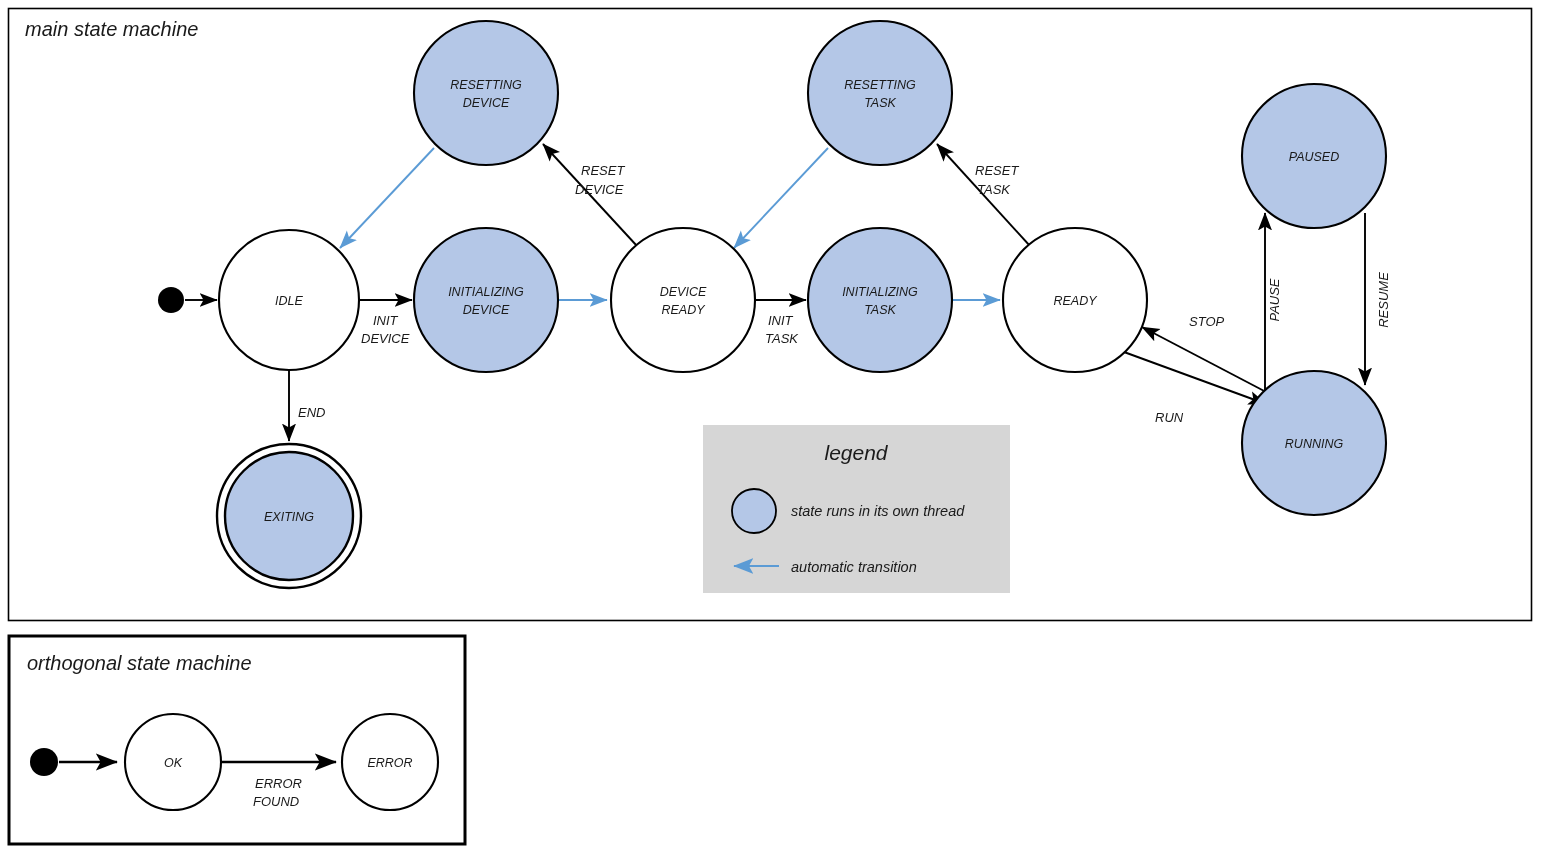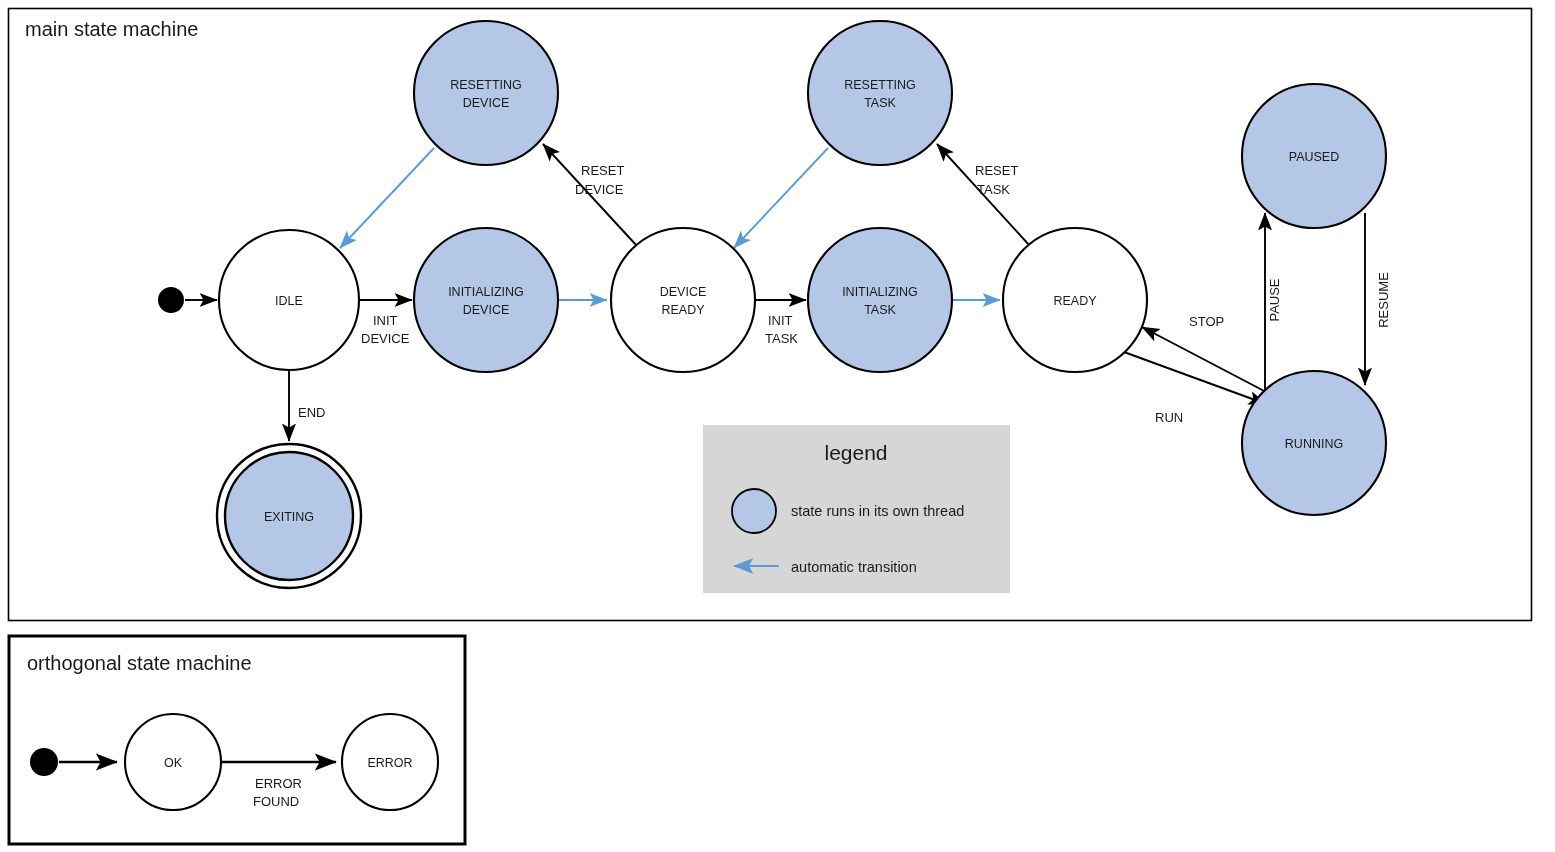--- a/index.html
+++ b/index.html
@@ -1,17 +1,17 @@
 <!DOCTYPE html>
 <html><head>
 <meta charset="utf-8">
 <style>
   html,body{margin:0;padding:0;background:#ffffff;}
   body{width:1555px;height:852px;font-family:"Liberation Sans",sans-serif;overflow:hidden;}
-  #stage{position:relative;width:1555px;height:708px;}
+  #stage{position:relative;width:1555px;height:708px;font-style:italic;}
   svg{position:absolute;left:0;top:0;width:1555px;height:852px;}
   .frame-title{font-size:20px;fill:#1a1a1a;}
   .state-label{font-size:12.5px;fill:#1a1a1a;text-anchor:middle;}
   .edge-label{font-size:13px;fill:#1a1a1a;}
   .legend-title{font-size:21px;fill:#1a1a1a;text-anchor:middle;}
   .legend-text{font-size:14.5px;fill:#1a1a1a;}
 </style>
 </head>
 <body>
 

